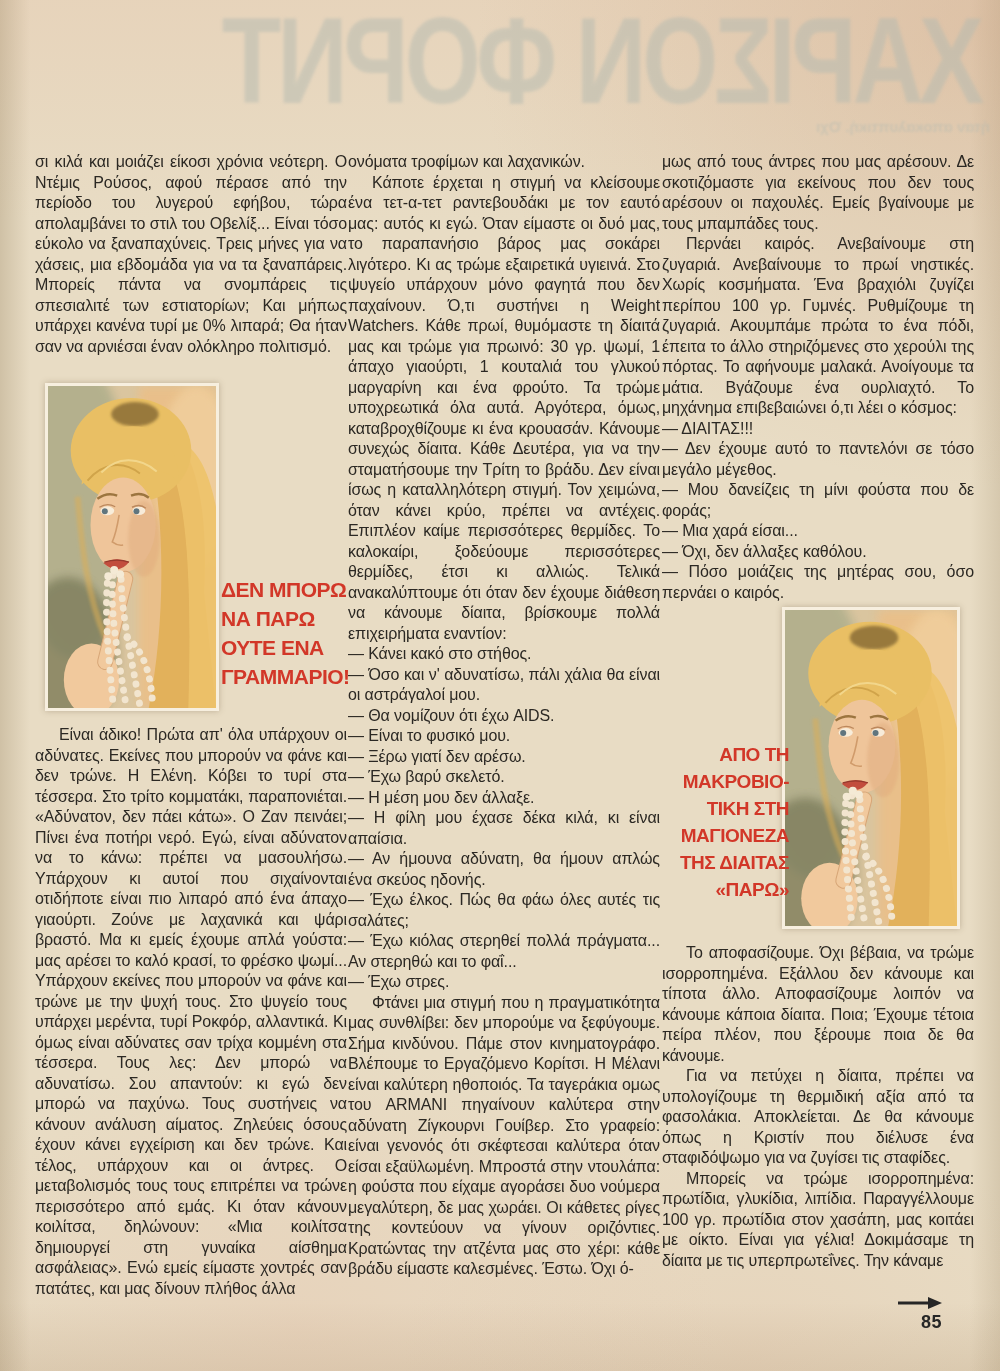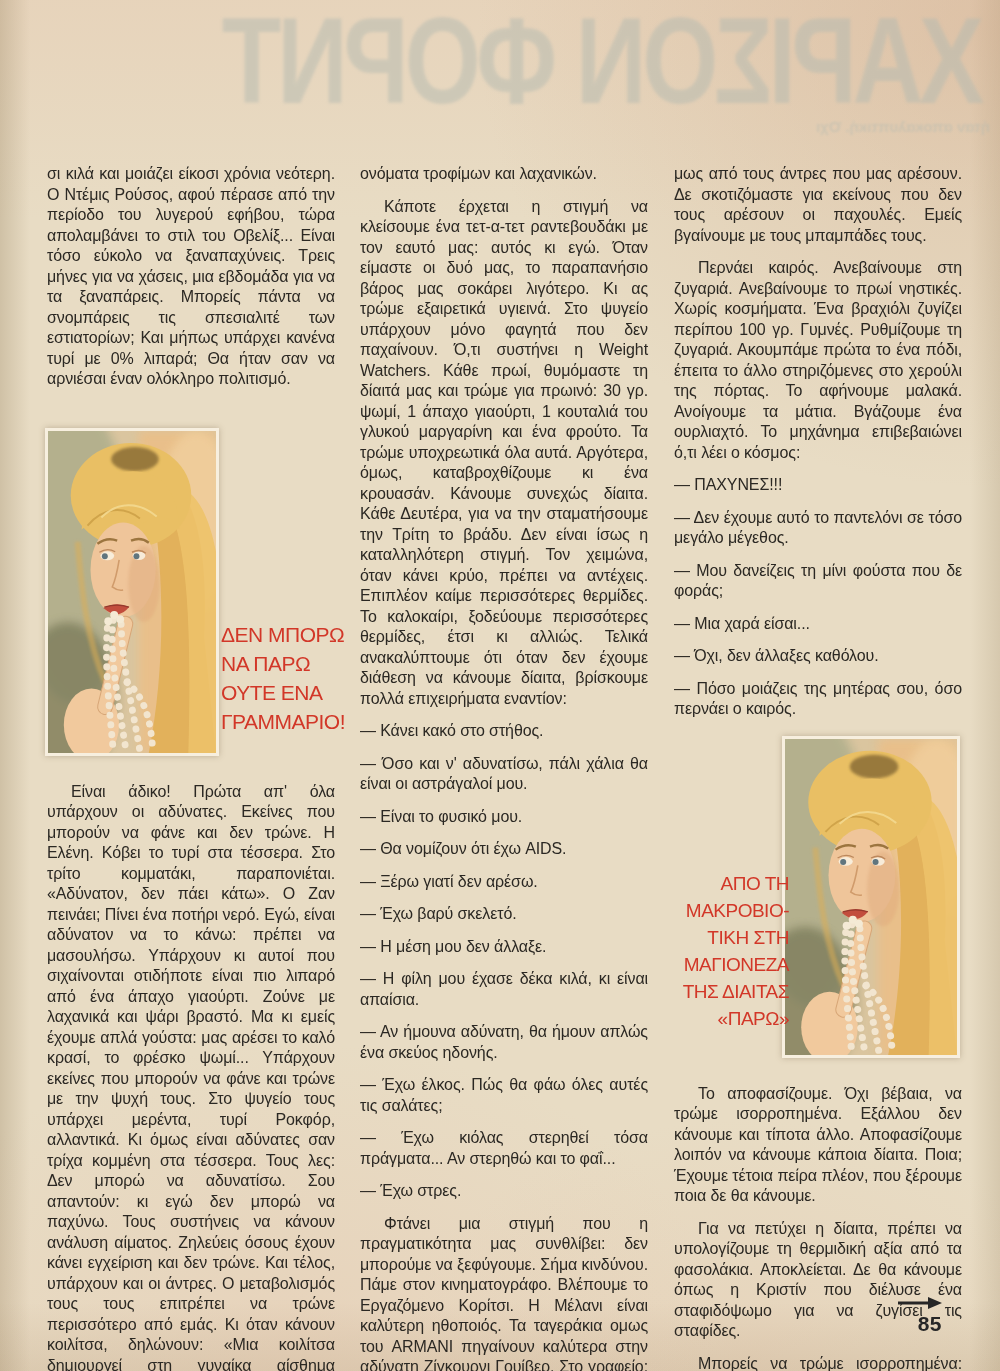--- a/index.html
+++ b/index.html
@@ -21,36 +21,36 @@
     transform:scale(-1.04,1.3);color:#b4bab0;opacity:.5;
     text-align:center;filter:blur(1.4px);pointer-events:none;}
   .bleed-title{font-size:94px;font-weight:bold;letter-spacing:-4px;white-space:nowrap;}
   .bleed-line{position:absolute;left:430px;top:118px;height:20px;width:560px;
     transform:scaleX(-1);color:#b4bab0;opacity:.45;filter:blur(.9px);
     font-size:15px;font-weight:bold;pointer-events:none;}
   .col{position:absolute;top:152px;width:312px;
     font-size:16px;line-height:20.5px;color:#2b2823;text-align:justify;
     letter-spacing:-.1px;}
   .col1{left:35px}.col2{left:348px}.col3{left:662px}
-  .col p{margin:12px;}
+  .col p{margin:0;}
   .col p.ind{text-indent:24px;}
   .media1{position:relative;height:368px;}
   .media2{position:relative;height:340px;}
   .photo{position:absolute;border:3px solid rgba(248,242,228,.92);
     box-shadow:0 0 6px rgba(110,90,60,.35);background:#dcc9a4;}
   .photo1{left:10px;top:26px;width:168px;height:322px;}
   .photo2{right:14px;top:4px;width:172px;height:316px;}
   .photo svg{display:block;width:100%;height:100%;}
-  .pullquote{color:#d23728;font-weight:normal;position:absolute;}
+  .pullquote{color:#d23728;font-weight:bold;position:absolute;}
   .pq1{left:186px;top:218px;width:132px;font-size:21px;line-height:29px;
     text-align:left;letter-spacing:-.5px;}
   .pq2{left:13px;top:138px;width:114px;font-size:19px;line-height:27px;
     text-align:right;letter-spacing:-.5px;}
   .footer-arrow{position:absolute;right:58px;top:1297px;width:44px;height:12px;}
-  .page-num{position:absolute;right:58px;top:1312px;font-size:21px;
+  .page-num{position:absolute;right:58px;top:1312px;font-size:18px;
     font-weight:bold;color:#262626;letter-spacing:.5px;}
 </style>
 </head>
 <body>
 
 <div class="page">
 
   <div class="bleed">
     <div class="bleed-title">ΧΑΡΙΣΟΝ ΦΟΡΝΤ</div>
   </div>
@@ -124,37 +124,37 @@
       </div>
     </div>
     <p class="ind">Είναι άδικο! Πρώτα απ' όλα υπάρχουν οι αδύνατες. Εκείνες που μπορούν να φάνε και δεν τρώνε. Η Ελένη. Κόβει το τυρί στα τέσσερα. Στο τρίτο κομματάκι, παραπονιέται. «Αδύνατον, δεν πάει κάτω». Ο Ζαν πεινάει; Πίνει ένα ποτήρι νερό. Εγώ, είναι αδύνατον να το κάνω: πρέπει να μασουλήσω. Υπάρχουν κι αυτοί που σιχαίνονται οτιδήποτε είναι πιο λιπαρό από ένα άπαχο γιαούρτι. Ζούνε με λαχανικά και ψάρι βραστό. Μα κι εμείς έχουμε απλά γούστα: μας αρέσει το καλό κρασί, το φρέσκο ψωμί... Υπάρχουν εκείνες που μπορούν να φάνε και τρώνε με την ψυχή τους. Στο ψυγείο τους υπάρχει μερέντα, τυρί Ροκφόρ, αλλαντικά. Κι όμως είναι αδύνατες σαν τρίχα κομμένη στα τέσσερα. Τους λες: Δεν μπορώ να αδυνατίσω. Σου απαντούν: κι εγώ δεν μπορώ να παχύνω. Τους συστήνεις να κάνουν ανάλυση αίματος. Ζηλεύεις όσους έχουν κάνει εγχείριση και δεν τρώνε. Και τέλος, υπάρχουν και οι άντρες. Ο μεταβολισμός τους τους επιτρέπει να τρώνε περισσότερο από εμάς. Κι όταν κάνουν κοιλίτσα, δηλώνουν: «Μια κοιλίτσα δημιουργεί στη γυναίκα αίσθημα ασφάλειας». Ενώ εμείς είμαστε χοντρές σαν πατάτες, και μας δίνουν πλήθος άλλα</p>
   </div>
 
   <div class="col col2">
     <p>ονόματα τροφίμων και λαχανικών.</p>
     <p class="ind">Κάποτε έρχεται η στιγμή να κλείσουμε ένα τετ-α-τετ ραντεβουδάκι με τον εαυτό μας: αυτός κι εγώ. Όταν είμαστε οι δυό μας, το παραπανήσιο βάρος μας σοκάρει λιγότερο. Κι ας τρώμε εξαιρετικά υγιεινά. Στο ψυγείο υπάρχουν μόνο φαγητά που δεν παχαίνουν. Ό,τι συστήνει η Weight Watchers. Κάθε πρωί, θυμόμαστε τη δίαιτά μας και τρώμε για πρωινό: 30 γρ. ψωμί, 1 άπαχο γιαούρτι, 1 κουταλιά του γλυκού μαργαρίνη και ένα φρούτο. Τα τρώμε υποχρεωτικά όλα αυτά. Αργότερα, όμως, καταβροχθίζουμε κι ένα κρουασάν. Κάνουμε συνεχώς δίαιτα. Κάθε Δευτέρα, για να την σταματήσουμε την Τρίτη το βράδυ. Δεν είναι ίσως η καταλληλότερη στιγμή. Τον χειμώνα, όταν κάνει κρύο, πρέπει να αντέχεις. Επιπλέον καίμε περισσότερες θερμίδες. Το καλοκαίρι, ξοδεύουμε περισσότερες θερμίδες, έτσι κι αλλιώς. Τελικά ανακαλύπτουμε ότι όταν δεν έχουμε διάθεση να κάνουμε δίαιτα, βρίσκουμε πολλά επιχειρήματα εναντίον:</p>
     <p>— Κάνει κακό στο στήθος.</p>
     <p>— Όσο και ν' αδυνατίσω, πάλι χάλια θα είναι οι αστράγαλοί μου.</p>
+    <p>— Θα νομίζουν ότι έχω AIDS.</p>
     <p>— Είναι το φυσικό μου.</p>
-    <p>— Θα νομίζουν ότι έχω AIDS.</p>
     <p>— Ξέρω γιατί δεν αρέσω.</p>
     <p>— Έχω βαρύ σκελετό.</p>
     <p>— Η μέση μου δεν άλλαξε.</p>
     <p>— Η φίλη μου έχασε δέκα κιλά, κι είναι απαίσια.</p>
     <p>— Αν ήμουνα αδύνατη, θα ήμουν απλώς ένα σκεύος ηδονής.</p>
     <p>— Έχω έλκος. Πώς θα φάω όλες αυτές τις σαλάτες;</p>
-    <p>— Έχω κιόλας στερηθεί τόσα πράγματα... Αν στερηθώ και το φαΐ...</p>
+    <p>— Έχω κιόλας στερηθεί πολλά πράγματα... Αν στερηθώ και το φαΐ...</p>
     <p>— Έχω στρες.</p>
     <p class="ind">Φτάνει μια στιγμή που η πραγματικότητα μας συνθλίβει: δεν μπορούμε να ξεφύγουμε. Σήμα κινδύνου. Πάμε στον κινηματογράφο. Βλέπουμε το Εργαζόμενο Κορίτσι. Η Μέλανι είναι καλύτερη ηθοποιός. Τα ταγεράκια ομως του ARMANI πηγαίνουν καλύτερα στην αδύνατη Ζίγκουρνι Γουίβερ. Στο γραφείο: είναι γενονός ότι σκέφτεσαι καλύτερα όταν είσαι εξαϋλωμένη. Μπροστά στην ντουλάπα: η φούστα που είχαμε αγοράσει δυο νούμερα μεγαλύτερη, δε μας χωράει. Οι κάθετες ρίγες της κοντεύουν να γίνουν οριζόντιες. Κρατώντας την ατζέντα μας στο χέρι: κάθε βράδυ είμαστε καλεσμένες. Έστω. Όχι ό-</p>
   </div>
 
   <div class="col col3">
     <p>μως από τους άντρες που μας αρέσουν. Δε σκοτιζόμαστε για εκείνους που δεν τους αρέσουν οι παχουλές. Εμείς βγαίνουμε με τους μπαμπάδες τους.</p>
     <p class="ind">Περνάει καιρός. Ανεβαίνουμε στη ζυγαριά. Ανεβαίνουμε το πρωί νηστικές. Χωρίς κοσμήματα. Ένα βραχιόλι ζυγίζει περίπου 100 γρ. Γυμνές. Ρυθμίζουμε τη ζυγαριά. Ακουμπάμε πρώτα το ένα πόδι, έπειτα το άλλο στηριζόμενες στο χερούλι της πόρτας. Το αφήνουμε μαλακά. Ανοίγουμε τα μάτια. Βγάζουμε ένα ουρλιαχτό. Το μηχάνημα επιβεβαιώνει ό,τι λέει ο κόσμος:</p>
-    <p>— ΠΑΧΥΝΕΣ!!!</p>
+    <p>— ΔΙΑΙΤΑΣ!!!</p>
     <p>— Δεν έχουμε αυτό το παντελόνι σε τόσο μεγάλο μέγεθος.</p>
     <p>— Μου δανείζεις τη μίνι φούστα που δε φοράς;</p>
     <p>— Μια χαρά είσαι...</p>
     <p>— Όχι, δεν άλλαξες καθόλου.</p>
     <p>— Πόσο μοιάζεις της μητέρας σου, όσο περνάει ο καιρός.</p>
     <div class="media2">
       <figure class="photo photo2" style="margin:0">
         <svg viewBox="0 0 170 320" preserveAspectRatio="none" aria-hidden="true">
           <use href="#portrait"></use>
         </svg>

